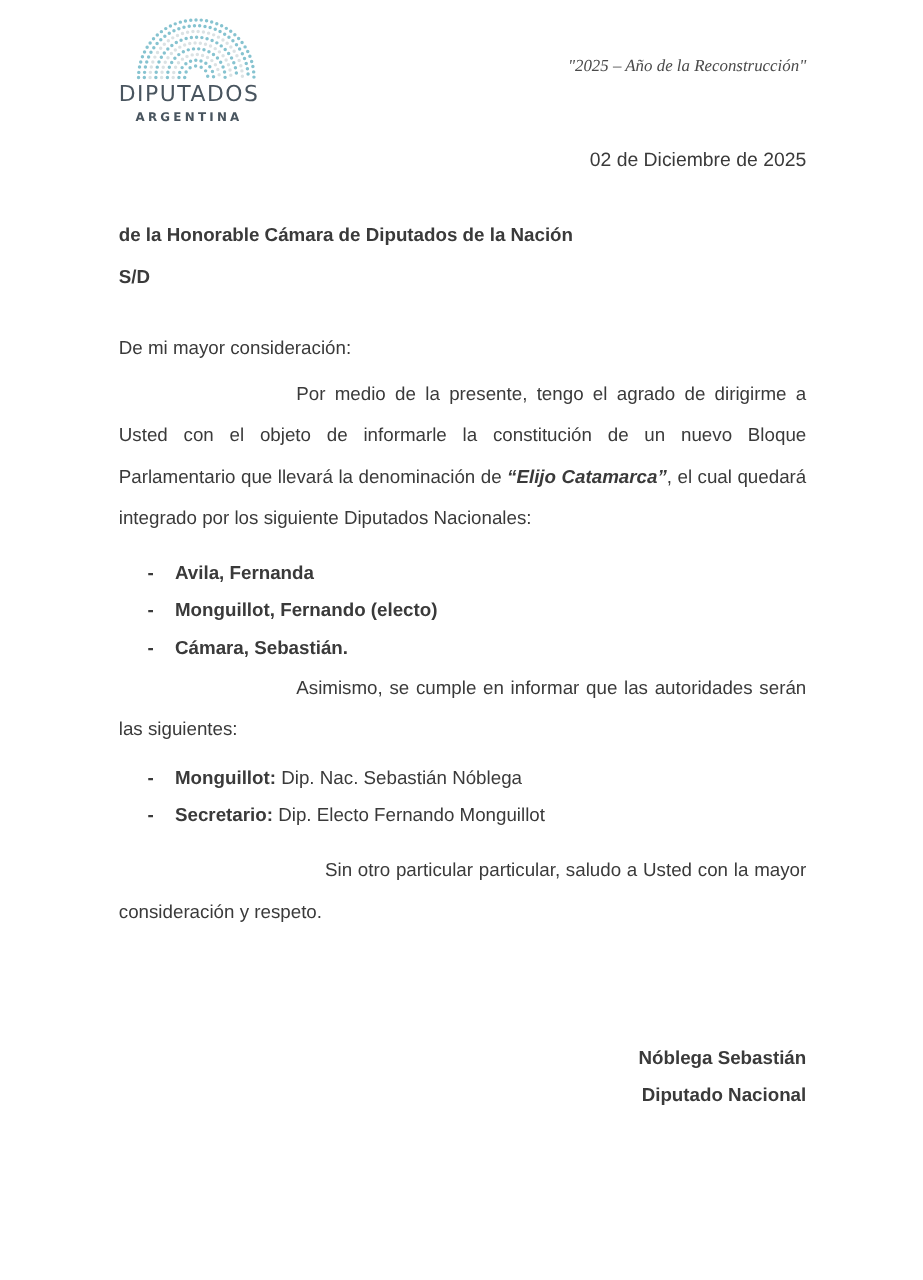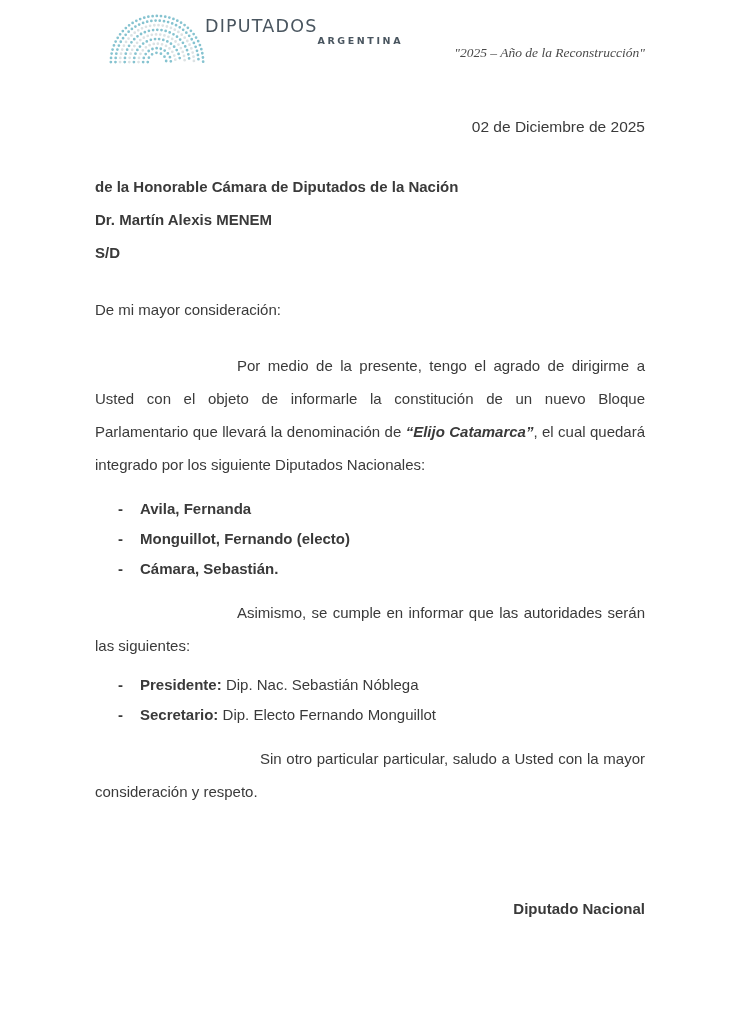--- a/index.html
+++ b/index.html
@@ -16,50 +16,50 @@
     font-family: "Liberation Sans", sans-serif;
     color: var(--body_text);
   }
   .page {
     width: 738px; height: 1024px;
     background: var(--page_bg);
     padding: 14px 93px 0 95px;
   }
   
   .header { display: flex; justify-content: space-between; align-items: flex-start; }
-  .logo { display: flex; flex-direction: row; align-items: flex-start; }
+  .logo { display: flex; flex-direction: column; align-items: flex-start; }
   .logo svg { display: block; margin-left: 14px; }
   .arc { fill: none; stroke-linecap: round; }
   .arc-teal  { stroke: var(--logo_teal); }
   .arc-light { stroke: var(--logo_light); }
   .logo-title {
     font-family: "DejaVu Sans", sans-serif;
     font-size: 17.5px; letter-spacing: 1.2px;
     color: var(--logo_text); margin-top: 2px;
   }
   .logo-subtitle {
     font-family: "DejaVu Sans", sans-serif;
     font-size: 9.5px; font-weight: bold; letter-spacing: 2.6px;
     color: var(--logo_text); margin-top: 3px; align-self: center;
   }
   .motto {
     font-family: "Liberation Serif", serif;
     font-style: italic; font-size: 13.5px; color: #4a4a4a;
     margin-top: 31px;
   }
   
-  .date { text-align: right; font-size: 15.5px; margin-top: 54px; }
+  .date { text-align: right; font-size: 15.5px; margin-top: 20px; }
   .recipient { margin-top: 34px; font-weight: bold; font-size: 15px; line-height: 2.2; }
   .subject { text-align: right; font-weight: bold; font-size: 15px; margin-top: 26px; }
   .salutation { font-size: 15px; margin-top: 24px; line-height: 2.2; }
   .para { font-size: 15px; line-height: 2.2; text-align: justify; }
   .para.indent { text-indent: 142px; }
   .para.indent-lg { text-indent: 165px; }
-  .p-intro { margin-top: 23px; }
-  .p-authorities { margin-top: 12px; }
+  .p-intro { margin-top: 4px; }
+  .p-authorities { }
   .p-closing { margin-top: 12px; }
   .em { font-weight: bold; font-style: italic; }
   .list { margin-top: 13px; }
   .list.authorities { margin-top: 8px; }
   .li { display: flex; padding-left: 23px; font-size: 15px; line-height: 2.0; }
   .dash { width: 22px; font-weight: bold; flex: 0 0 22px; }
   .members .li-text { font-weight: bold; text-align: center; }
   .signature { margin-top: 86px; text-align: right; font-weight: bold; font-size: 15px; line-height: 2.0; }
 </style>
 </head>
@@ -83,21 +83,20 @@
       <div class="logo-title">DIPUTADOS</div>
       <div class="logo-subtitle">ARGENTINA</div>
     </div>
     <div class="motto">"2025 – Año de la Reconstrucción"</div>
   </header>
 
   <div class="date">02 de Diciembre de 2025</div>
 
   <div class="recipient">
     <div>de la Honorable Cámara de Diputados de la Nación</div>
-    <div>Dr. Martín Alexis MENEM</div>
     <div>S/D</div>
   </div>
 
 
   <div class="salutation">De mi mayor consideración:</div>
 
   <p class="para indent p-intro"><span>Por medio de la presente, tengo el agrado de dirigirme a Usted con el objeto de informarle la constitución de un nuevo Bloque Parlamentario que llevará la denominación de</span> <span class="em">“Elijo Catamarca”</span><span>, el cual quedará integrado por los siguiente Diputados Nacionales:</span></p>
 
   <div class="list members">
     <div class="li">
@@ -112,27 +111,28 @@
       <span class="dash">-</span>
       <span class="li-text">Cámara, Sebastián.</span>
     </div>
   </div>
 
   <p class="para indent p-authorities">Asimismo, se cumple en informar que las autoridades serán las siguientes:</p>
 
   <div class="list authorities">
     <div class="li">
       <span class="dash">-</span>
-      <span class="li-text"><b>Presidente:</b> <span>Dip. Nac. Sebastián Nóblega</span></span>
+      <span class="li-text"><b>Monguillot:</b> <span>Dip. Nac. Sebastián Nóblega</span></span>
     </div>
     <div class="li">
       <span class="dash">-</span>
       <span class="li-text"><b>Secretario:</b> <span>Dip. Electo Fernando Monguillot</span></span>
     </div>
   </div>
 
   <p class="para indent-lg p-closing">Sin otro particular particular, saludo a Usted con la mayor consideración y respeto.</p>
 
   <div class="signature">
+    <div>Nóblega Sebastián</div>
     <div>Diputado Nacional</div>
   </div>
 
 </div>
 
 </body></html>

